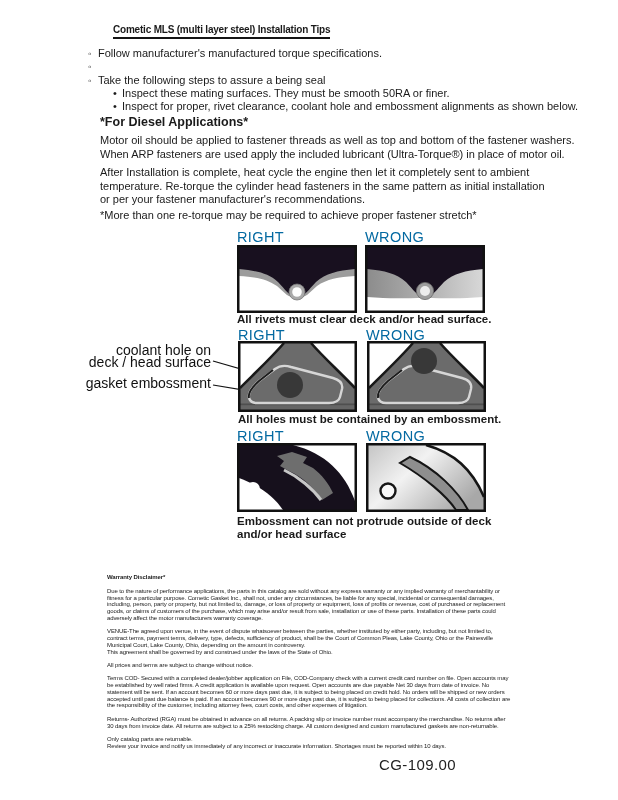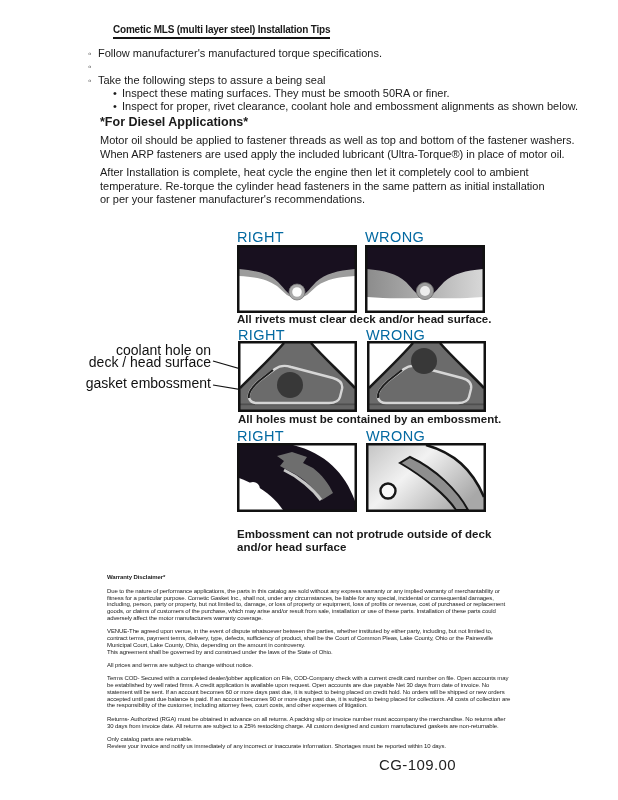--- a/index.html
+++ b/index.html
@@ -64,23 +64,24 @@
     </div>
     <div class="brow sub">
       <span class="mk">•</span>
       <span>Inspect for proper, rivet clearance, coolant hole and embossment alignments as shown below.</span>
     </div>
   </div>
 
   <div class="h-diesel">*For Diesel Applications*</div>
   <div class="p-d1 pre">Motor oil should be applied to fastener threads as well as top and bottom of the fastener washers.
 When ARP fasteners are used apply the included lubricant (Ultra-Torque®) in place of motor oil.</div>
-  <div class="p-d2 pre">After Installation is complete, heat cycle the engine then let it completely cool to ambient
+  <div class="p-d2 pre">After Installation is complete, heat cycle the engine then let it completely sent to ambient
 temperature. Re-torque the cylinder head fasteners in the same pattern as initial installation
 or per your fastener manufacturer's recommendations.</div>
+  <div class="p-note">*More than one re-torque may be required to achieve proper fastener stretch*</div>
 
   <div class="dlabel" style="left:237px;top:229px;">RIGHT</div>
   <div class="dlabel" style="left:365px;top:229px;">WRONG</div>
 
   <div class="panel" style="left:237px;top:245px;">
     <svg width="120" height="68" viewBox="0 0 120 68">
       <rect x="0" y="0" width="120" height="68" fill="#ffffff"></rect>
       <path d="M2,2 H118 V31 C101,32 90,34 80,41 C72,48 69,53 60,53 C51,53 48,48 40,41 C30,34 19,32 2,31 Z" fill="#9c9c9c"></path>
       <path d="M2,2 H118 V24 C100,26 89,28 79,37 C71,45 69,51 60,51 C51,51 49,45 41,37 C31,28 20,26 2,24 Z" fill="#18101f"></path>
       <circle cx="60" cy="47" r="8" fill="#a9a9a9" stroke="#777" stroke-width="0.8"></circle>
@@ -181,21 +182,21 @@
       </defs>
       <rect x="0" y="0" width="120" height="69" fill="url(#g2)"></rect>
       <path d="M60,2 H118 V54 C106,26 88,10 60,2 Z" fill="#ffffff"></path>
       <path d="M60,2 C88,10 106,26 118,54" fill="none" stroke="#151515" stroke-width="2.6"></path>
       <path d="M44,14 C70,26 92,48 102,67 L90,67 C80,52 58,34 34,20 Z" fill="#8e8e8e" stroke="#151515" stroke-width="2"></path>
       <circle cx="22" cy="48" r="7.5" fill="#f8f8f8" stroke="#161616" stroke-width="2.4"></circle>
       <rect x="1.25" y="1.25" width="117.5" height="66.5" fill="none" stroke="#111" stroke-width="2.5"></rect>
     </svg>
   </div>
 
-  <div class="dcaption pre" style="left:237px;top:515px;margin-top:13px;">Embossment can not protrude outside of deck
+  <div class="dcaption pre" style="left:237px;top:515px;">Embossment can not protrude outside of deck
 and/or head surface</div>
 
   <div class="legal">
     <div class="lh">Warranty Disclaimer*</div>
     <p class="pre">Due to the nature of performance applications, the parts in this catalog are sold without any express warranty or any implied warranty of merchantability or fitness for a particular purpose.  Cometic Gasket Inc., shall not, under any circumstances, be liable for any special, incidental or consequential damages, including, person, party or property, but not limited to, damage, or loss of property or equipment, loss of profits or revenue, cost of purchased or replacement goods, or claims of customers of the purchase, which may arise and/or result from sale, installation or use of these parts.  Installation of these parts could adversely affect the motor manufacturers warranty coverage.</p>
     <p class="pre">VENUE-The agreed upon venue, in the event of dispute whatsoever between the parties, whether instituted by either party, including, but not limited to, contract terms, payment terms, delivery, type, defects, sufficiency of product, shall be the Court of Common Pleas, Lake County, Ohio or the Painesville Municipal Court, Lake County, Ohio, depending on the amount in controversy.
 This agreement shall be governed by and construed under the laws of the State of Ohio.</p>
     <p class="pre">All prices and terms are subject to change without notice.</p>
     <p class="pre">Terms COD- Secured with a completed dealer/jobber application on File, COD-Company check with a current credit card number on file.  Open accounts may be established by well rated firms.  A credit application is available upon request.  Open accounts are due payable Net 30 days from date of invoice.  No statement will be sent.  If an account becomes 60 or more days past due, it is subject to being placed on credit hold.  No orders will be shipped or new orders accepted until past due balance is paid.  If an account becomes 90 or more days past due, it is subject to being placed for collections.  All costs of collection are the responsibility of the customer, including attorney fees, court costs, and other expenses of litigation.</p>
     <p class="pre">Returns- Authorized (RGA) must be obtained in advance on all returns.  A packing slip or invoice number must accompany the merchandise.  No returns after 30 days from invoice date.  All returns are subject to a 25% restocking charge.  All custom designed and custom manufactured gaskets are non-returnable.</p>

